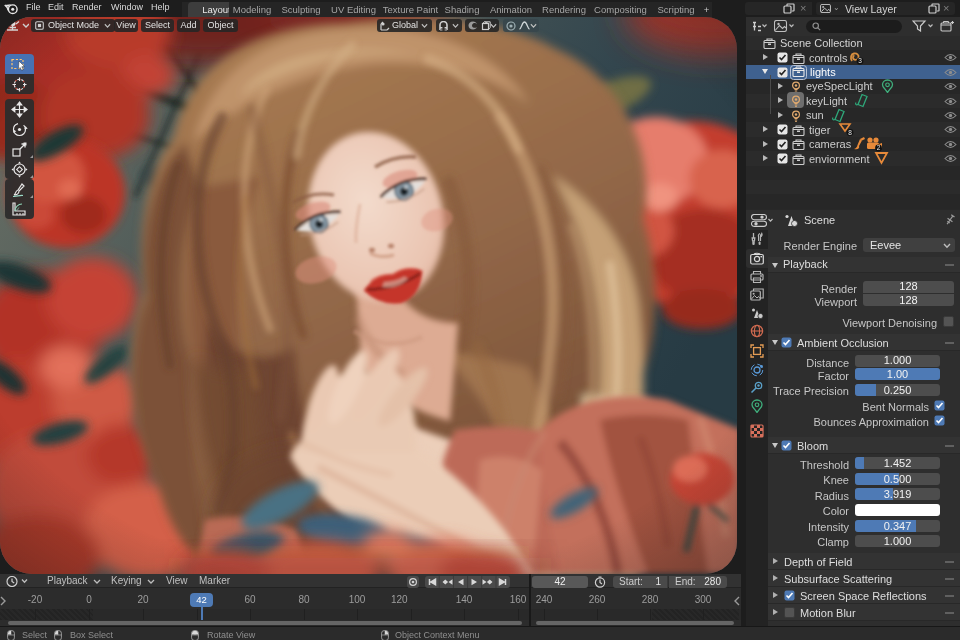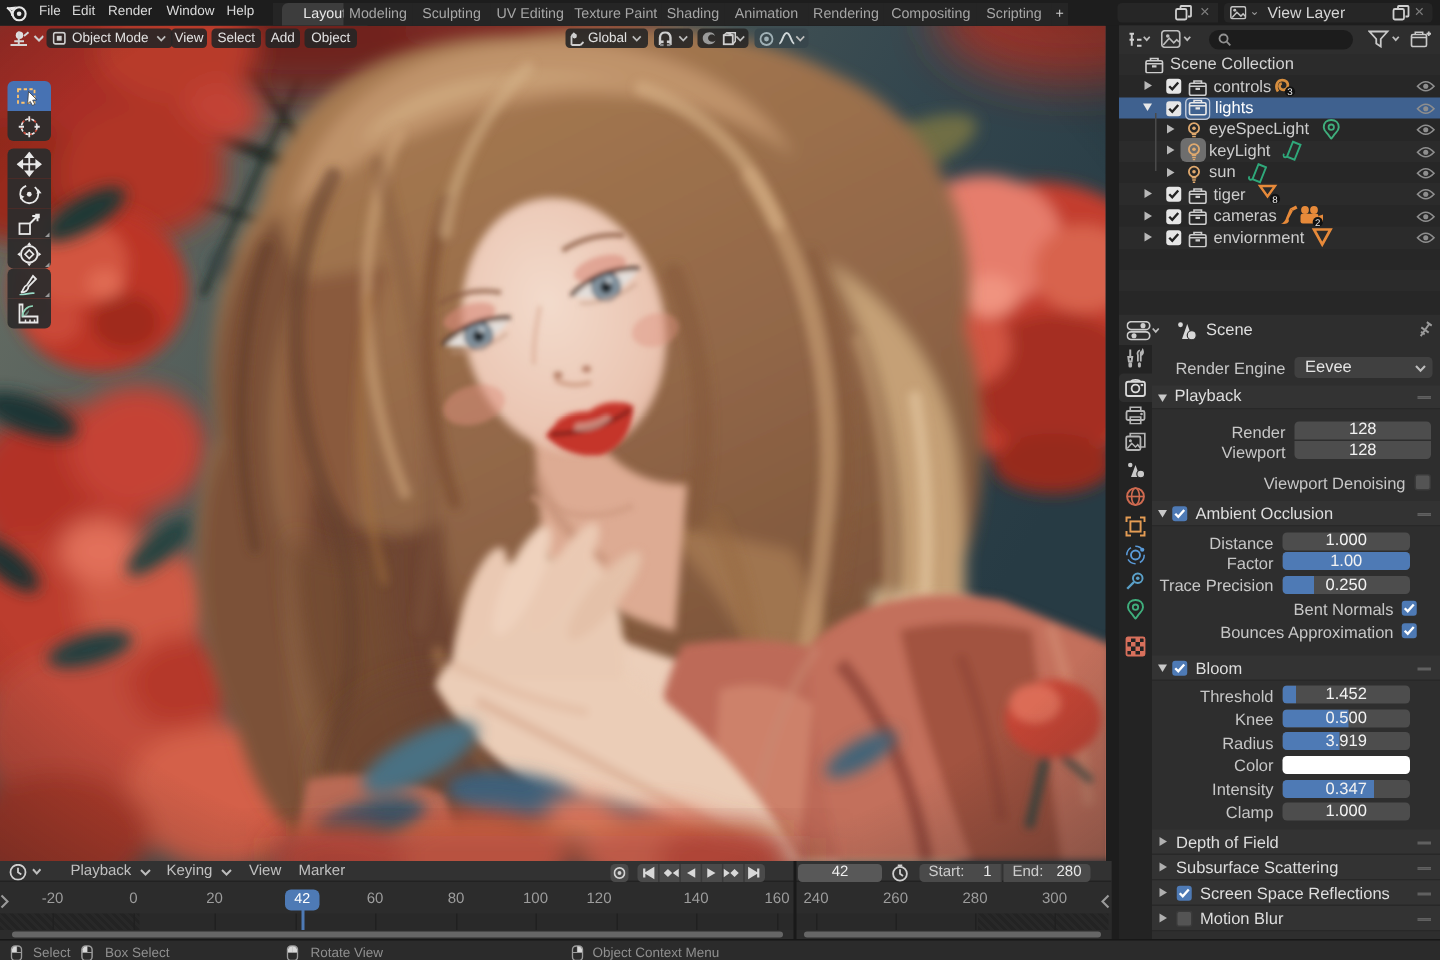--- a/index.html
+++ b/index.html
@@ -8,21 +8,21 @@
 .abs { position:absolute; }
 #stage { position:relative; width:960px; height:640px; }
 
 #topbar { position:absolute; left:0; top:0; width:960px; height:17px; background:#1d1d1d;
   color:#d9d9d9; font-size:9px; }
 #topbar .menu { position:absolute; top:2px; color:#dadada; }
 .tab { position:absolute; top:2px; height:15px; line-height:15px; color:#a5a5a5;
   font-size:9.5px; background:#252525; text-align:center; }
 .tab.active { background:#3d3d3d; color:#e8e8e8; border-radius:4px 4px 0 0; }
 
-#viewport { position:absolute; left:0; top:17px; width:737px; height:557px; overflow:hidden; }
+#viewport { position:absolute; left:0; top:17px; width:737px; height:557px; overflow:hidden;border-radius:32px; }
 .vbtn { position:absolute; top:2px; height:13px; background:rgba(38,38,38,.9); border-radius:3px;
   color:#e2e2e2; font-size:9px; line-height:13px; text-align:center; }
 
 .tool { position:absolute; left:5px; width:29px; height:19px; background:rgba(44,44,44,.95); }
 .tool.active { background:#4772b3; }
 
 #outliner { position:absolute; left:746px; top:17px; width:214px; height:193px; background:#282828; }
 #props { position:absolute; left:746px; top:210px; width:214px; height:416px; background:#2e2e2e; }
 
 #timeline { position:absolute; left:0; top:574px; width:741px; height:52px; background:#2b2b2b; }

